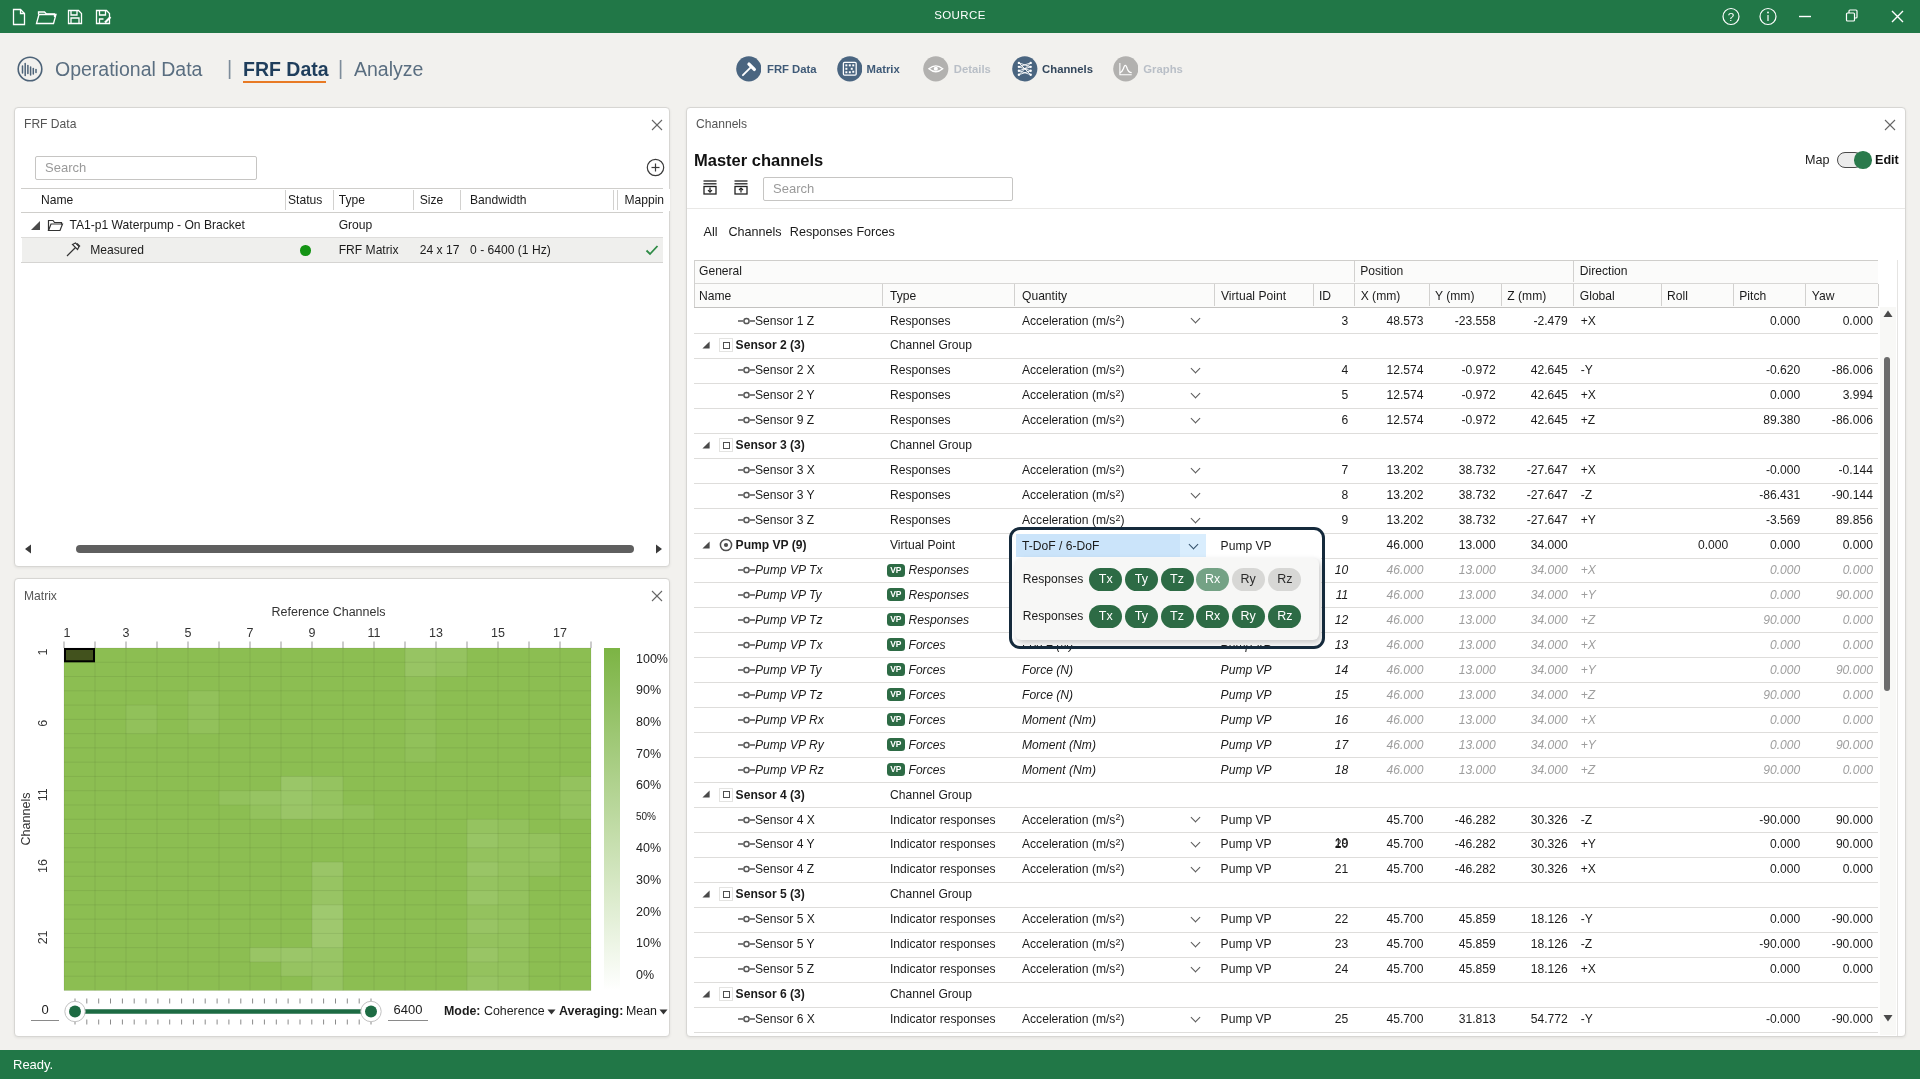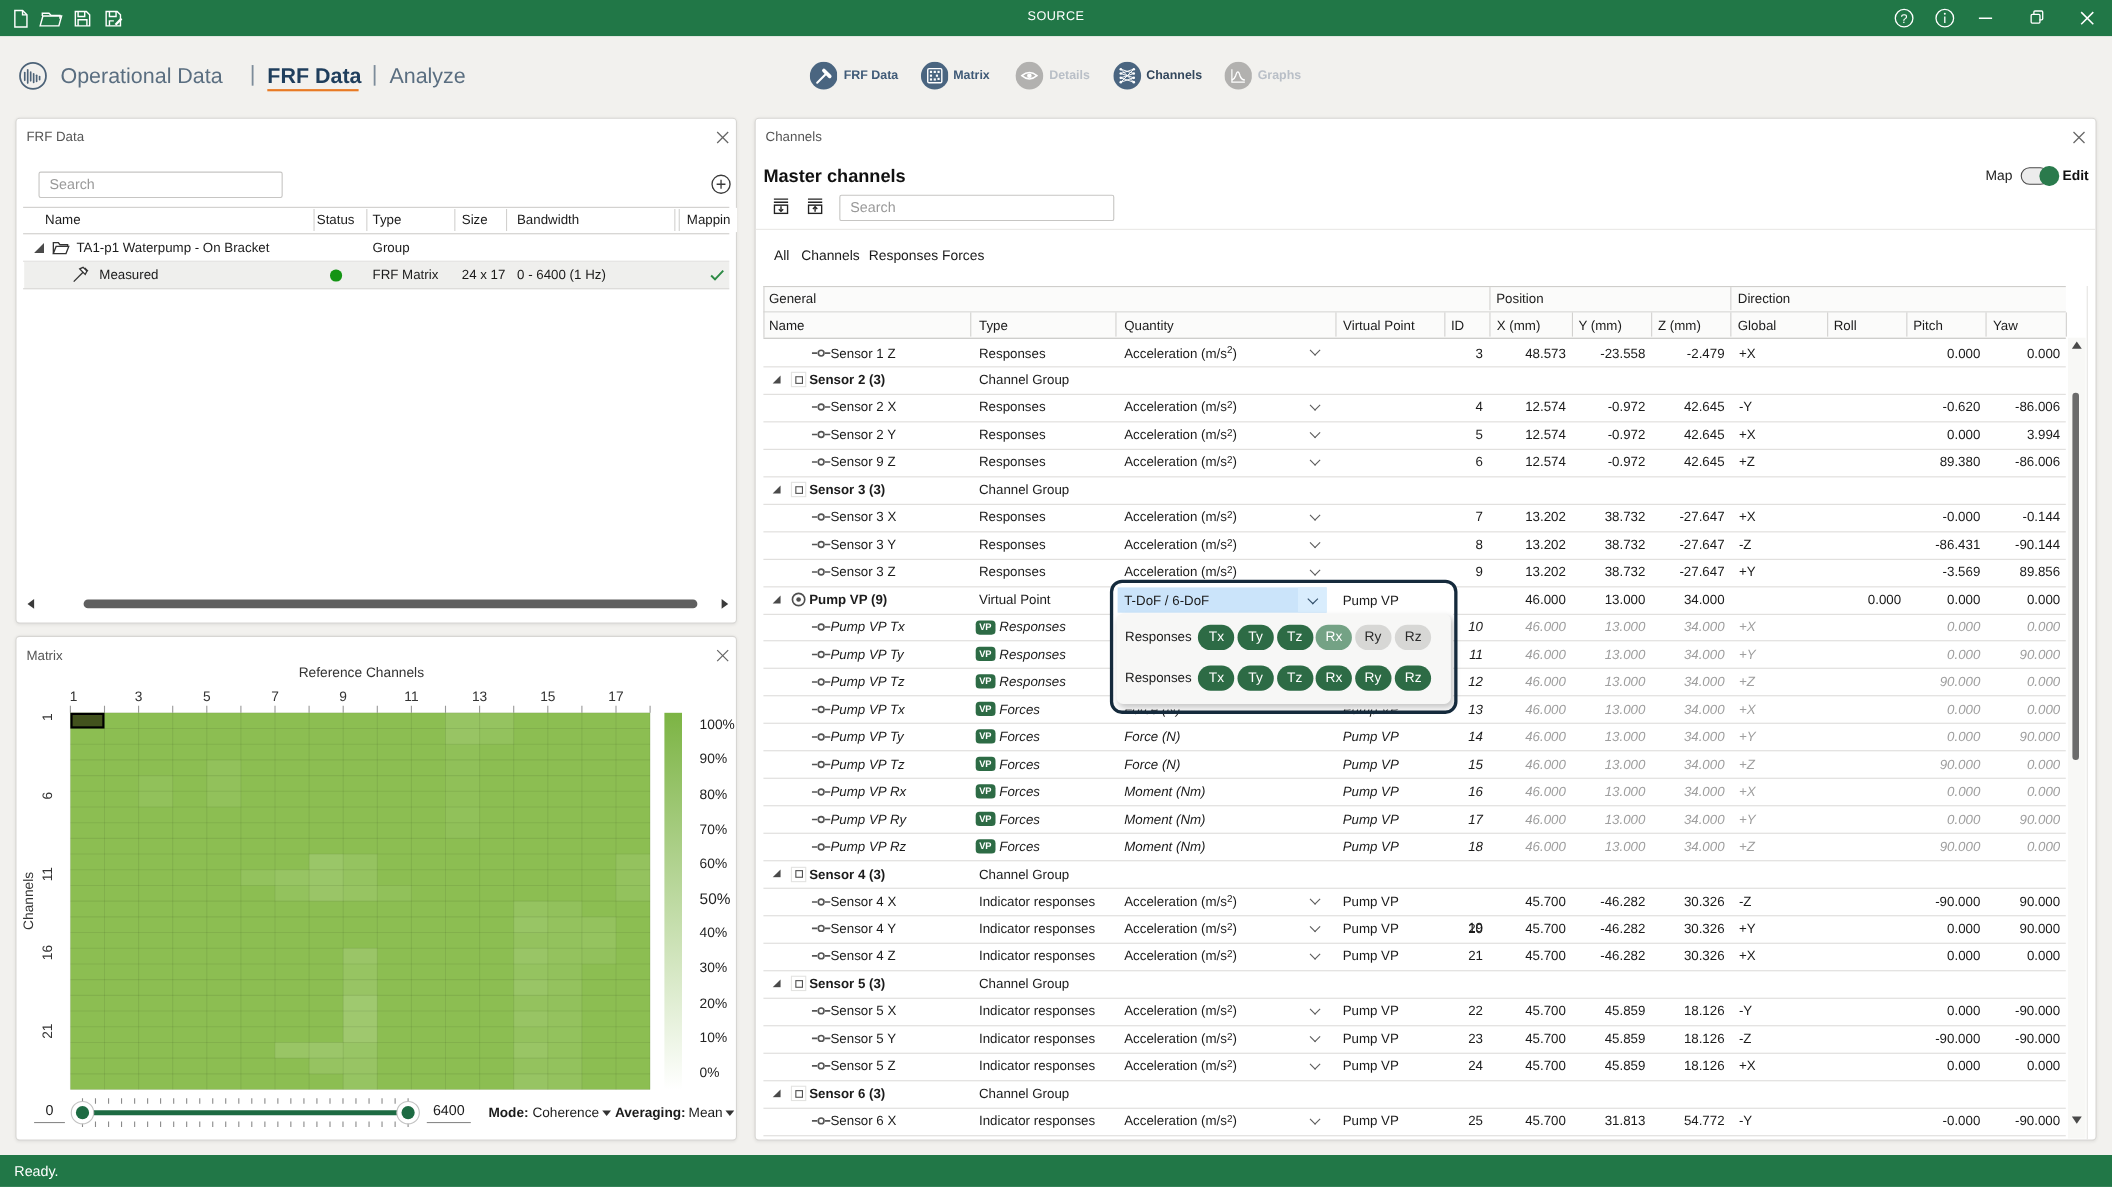--- a/index.html
+++ b/index.html
@@ -403,21 +403,21 @@
 <circle cx="61" cy="433.5" r="10.2" fill="#fff" stroke="#c2c2c2" stroke-width="1"></circle>
     <circle cx="61" cy="433.5" r="6" fill="#1d6b43"></circle>
 <circle cx="357" cy="433.5" r="10.2" fill="#fff" stroke="#c2c2c2" stroke-width="1"></circle>
     <circle cx="357" cy="433.5" r="6" fill="#1d6b43"></circle>
 </svg>
 <div class="a" style="left:636px;top:650.7px;font-size:12.5px;line-height:16px;color:#222">100%</div>
 <div class="a" style="left:636px;top:682.3px;font-size:12.5px;line-height:16px;color:#222">90%</div>
 <div class="a" style="left:636px;top:713.9px;font-size:12.5px;line-height:16px;color:#222">80%</div>
 <div class="a" style="left:636px;top:745.5px;font-size:12.5px;line-height:16px;color:#222">70%</div>
 <div class="a" style="left:636px;top:777.1px;font-size:12.5px;line-height:16px;color:#222">60%</div>
-<div class="a" style="left:636px;top:808.7px;font-size:14px;line-height:16px;color:#222">50%</div>
+<div class="a" style="left:636px;top:808.7px;font-size:10px;line-height:16px;color:#222">50%</div>
 <div class="a" style="left:636px;top:840.3px;font-size:12.5px;line-height:16px;color:#222">40%</div>
 <div class="a" style="left:636px;top:871.9px;font-size:12.5px;line-height:16px;color:#222">30%</div>
 <div class="a" style="left:636px;top:903.5px;font-size:12.5px;line-height:16px;color:#222">20%</div>
 <div class="a" style="left:636px;top:935.1px;font-size:12.5px;line-height:16px;color:#222">10%</div>
 <div class="a" style="left:636px;top:966.7px;font-size:12.5px;line-height:16px;color:#222">0%</div>
 <div class="a" style="left:31px;top:1001px;width:28px;text-align:center;font-size:13px;line-height:17px">0</div>
 <div class="a" style="left:31px;top:1020px;width:28px;height:1.4px;background:#8a8a8a"></div>
 <div class="a" style="left:388px;top:1001px;width:40px;text-align:center;font-size:13px;line-height:17px">6400</div>
 <div class="a" style="left:388px;top:1020px;width:40px;height:1.4px;background:#8a8a8a"></div>
 <div class="a" style="left:444px;top:1003px;font-size:12.4px;line-height:16px;font-weight:bold">Mode:</div>

